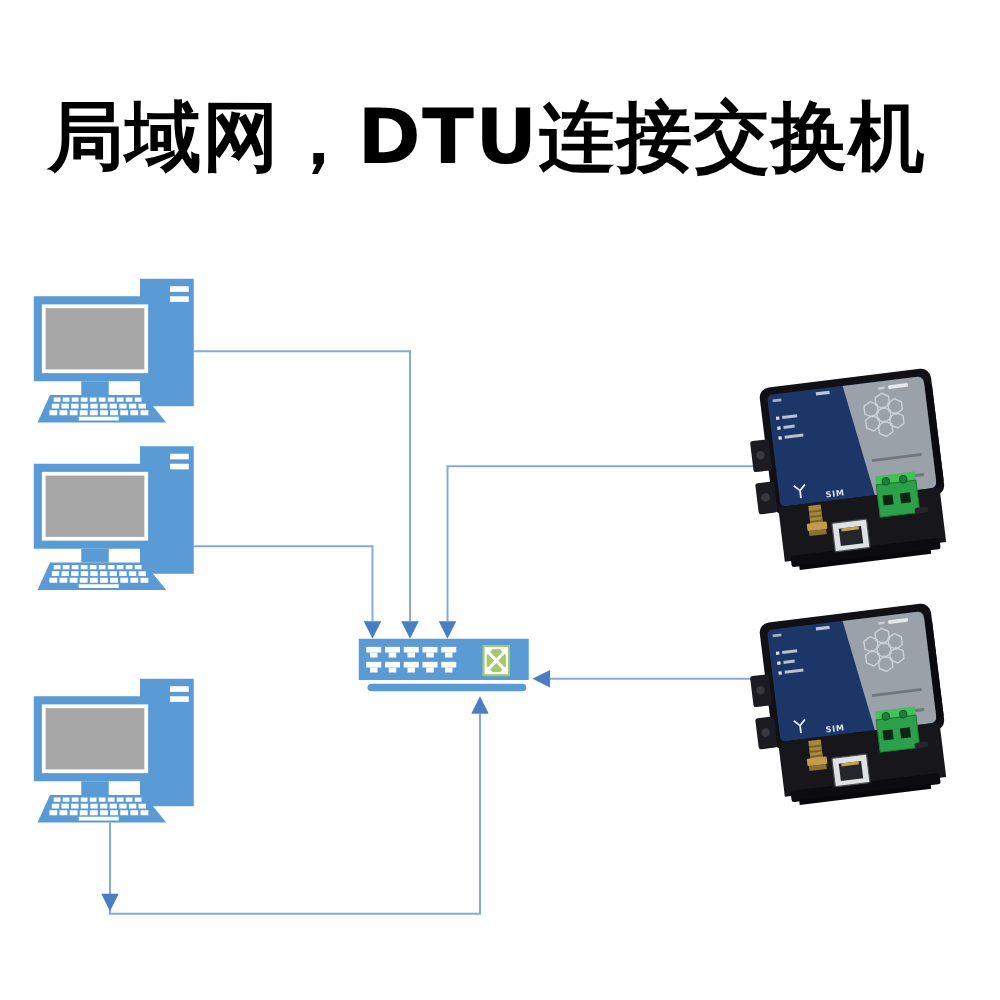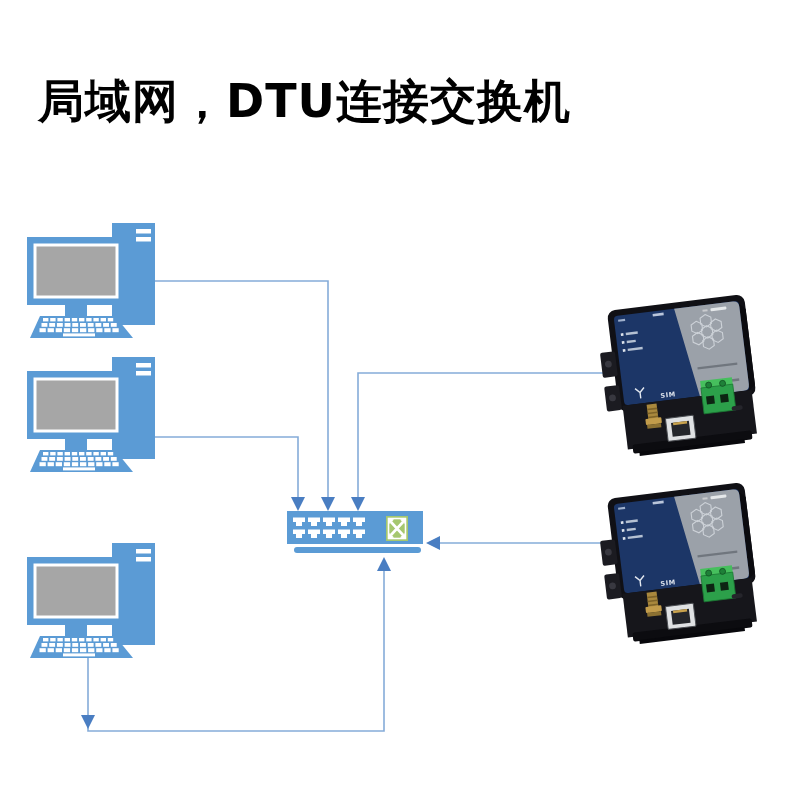--- a/index.html
+++ b/index.html
@@ -1,19 +1,19 @@
 <!DOCTYPE html>
 <html><head>
 <meta charset="utf-8">
 <style>
   html,body{margin:0;padding:0;width:800px;height:800px;background:#ffffff;overflow:hidden;position:relative;font-family:"DejaVu Sans","Liberation Sans",sans-serif}
   .title{
     position:absolute;left:38px;top:76px;width:740px;
     font-family:"DejaVu Sans","Liberation Sans",sans-serif;
-    font-weight:700;font-size:46px;line-height:1.1;color:#000;
+    font-weight:700;font-size:61px;line-height:1.1;color:#000;
     letter-spacing:1px;white-space:nowrap;
   }
   svg.canvas{position:absolute;left:0;top:0}
   .dtu-sim{font-family:"DejaVu Sans",sans-serif;font-size:6.5px;font-weight:700;fill:#DDE3EC;letter-spacing:.5px}
 </style>
 </head>
 <body>
 
 <div class="title">局域网，DTU连接交换机</div>
 

